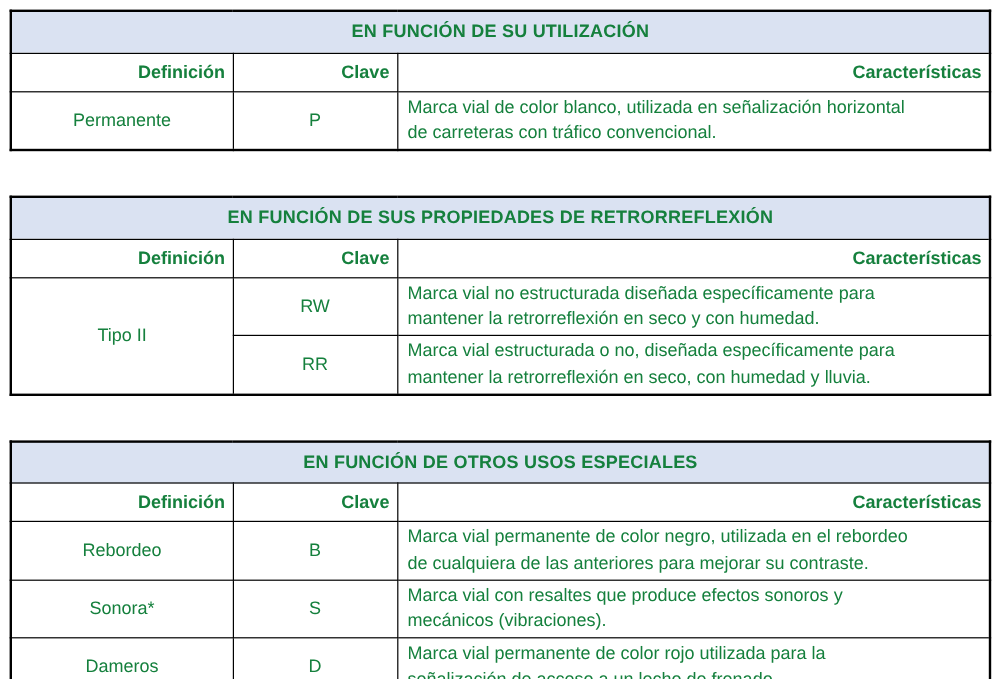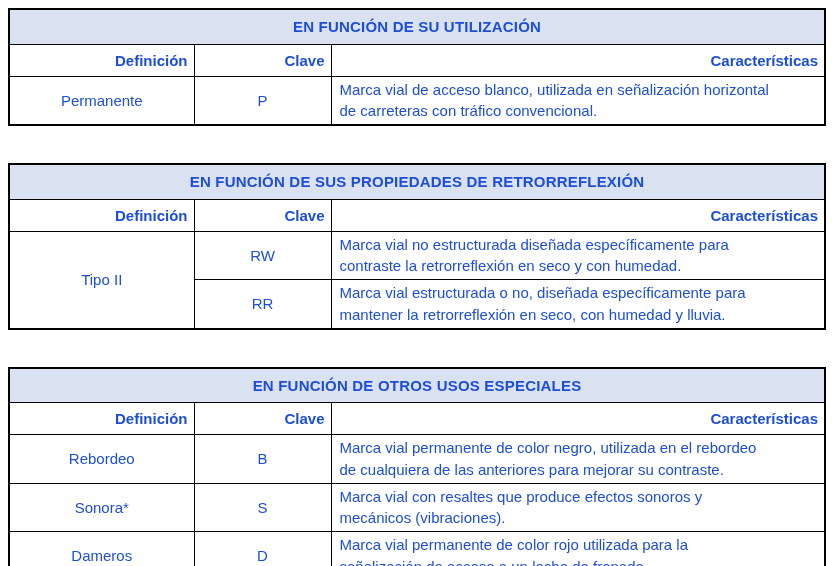--- a/index.html
+++ b/index.html
@@ -6,21 +6,21 @@
     margin: 0;
     padding: 0;
     background: #ffffff;
   }
   .page {
     width: 832px;
     height: 566px;
     background: #ffffff;
     box-sizing: border-box;
     font-family: "Liberation Sans", sans-serif;
-    color: #1d4ed8;
+    color: #15803d;
     overflow: hidden;
   }
   table.doc-table {
     width: 816px;
     margin-left: 8px;
     border-collapse: collapse;
     table-layout: fixed;
     border: 2px solid #000000;
   }
   table.doc-table.first { margin-top: 8px; }
@@ -73,21 +73,21 @@
         <th colspan="3">EN FUNCIÓN DE SU UTILIZACIÓN</th>
       </tr>
       <tr class="head-row">
         <th>Definición</th>
         <th>Clave</th>
         <th>Características</th>
       </tr>
       <tr class="data-row">
         <td class="c-def">Permanente</td>
         <td class="c-clave">P</td>
-        <td class="c-carac">Marca vial de acceso blanco, utilizada en señalización horizontal
+        <td class="c-carac">Marca vial de color blanco, utilizada en señalización horizontal
 de carreteras con tráfico convencional.</td>
       </tr>
     </tbody>
   </table>
 
   <table class="doc-table spaced">
     <colgroup>
         <col class="col-def">
         <col class="col-clave">
         <col class="col-carac">
@@ -98,21 +98,21 @@
       </tr>
       <tr class="head-row">
         <th>Definición</th>
         <th>Clave</th>
         <th>Características</th>
       </tr>
       <tr class="data-row">
         <td class="c-def" rowspan="2">Tipo II</td>
         <td class="c-clave">RW</td>
         <td class="c-carac">Marca vial no estructurada diseñada específicamente para
-contraste la retrorreflexión en seco y con humedad.</td>
+mantener la retrorreflexión en seco y con humedad.</td>
       </tr>
       <tr class="data-row">
         <td class="c-clave">RR</td>
         <td class="c-carac">Marca vial estructurada o no, diseñada específicamente para
 mantener la retrorreflexión en seco, con humedad y lluvia.</td>
       </tr>
     </tbody>
   </table>
 
   <table class="doc-table spaced">

